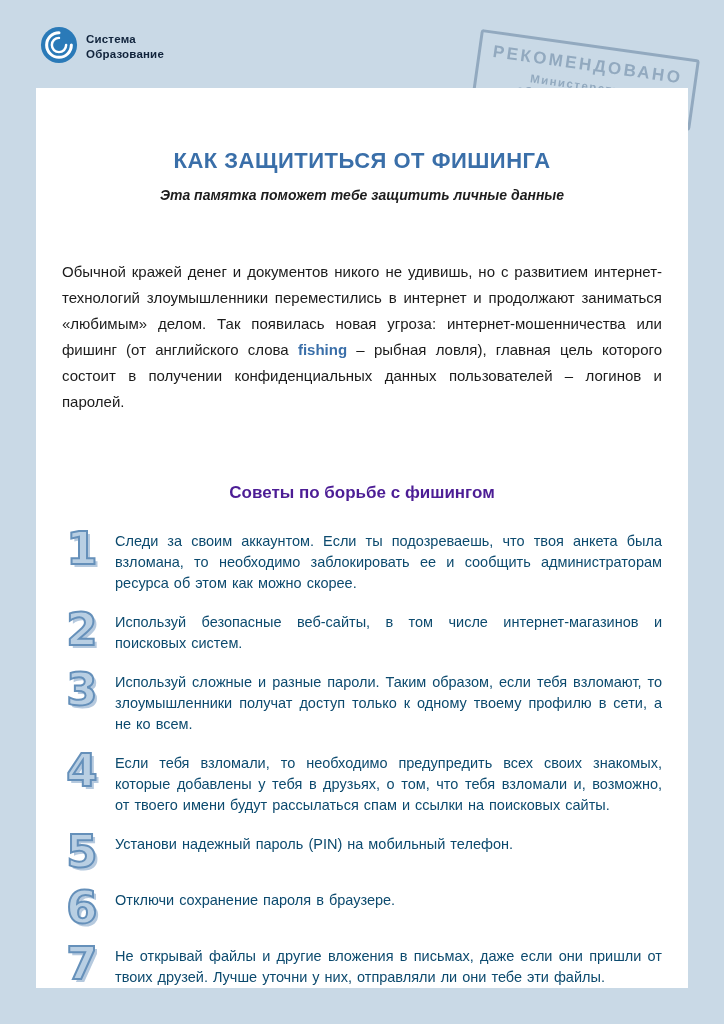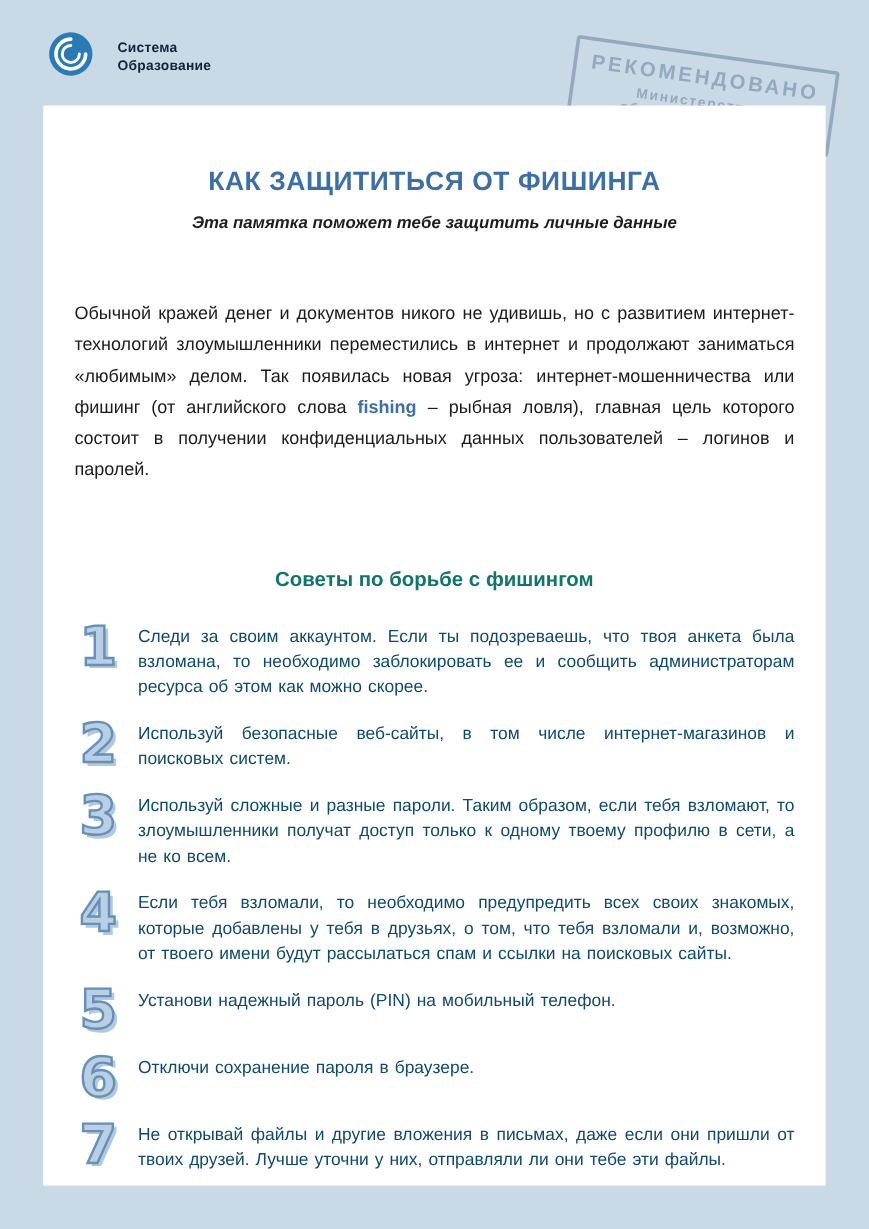--- a/index.html
+++ b/index.html
@@ -7,21 +7,21 @@
     position:relative;
     width:724px; height:1024px;
     background:#c9d9e6;
     overflow:hidden;
     font-family:"Liberation Sans", sans-serif;
   }
 
   
   .logo {
     position:absolute; left:40px; top:26px;
-    display:flex; align-items:center; gap:20px;
+    display:flex; align-items:center; gap:8px;
   }
   .logo-text {
     font-size:11.5px; font-weight:bold; color:#10233b;
     line-height:1.3; letter-spacing:.2px;
   }
 
   .stamp {
     position:absolute; right:28px; top:44px;
     transform:rotate(8deg);
     color:#8ea6bc;
@@ -35,21 +35,21 @@
   .stamp-line1 { font-size:17px; font-weight:bold; letter-spacing:2.5px; }
   .stamp-line2 { font-size:11.5px; font-weight:bold; letter-spacing:1.5px; margin-top:5px; }
   .stamp-line3 { font-size:10px; font-weight:bold; letter-spacing:1.5px; margin-top:1px; }
 
   
   .card {
     position:absolute; left:36px; top:88px;
     width:652px; height:900px;
     background:#ffffff;
     box-sizing:border-box;
-    padding:6px 26px;
+    padding:16px 26px;
   }
 
   .title {
     margin:0; padding-top:44px;
     text-align:center;
     color:#3a6fa9;
     font-size:22px; font-weight:bold;
     letter-spacing:.5px;
   }
   .subtitle {
@@ -64,21 +64,21 @@
     font-size:15px; line-height:26px;
     text-align:justify;
     color:#1b1b1b;
     word-spacing:1.5px;
   }
   .intro .hl { color:#3a6fa9; font-weight:bold; }
 
   .section-title {
     margin:68px 0 0;
     text-align:center;
-    color:#0f766e;
+    color:#4c1d95;
     font-size:17px; font-weight:bold;
   }
 
   .tips { margin-top:26px; }
   .tip { display:flex; gap:13px; margin-bottom:16px; }
   .tip:last-child { margin-bottom:0; }
   .tip-num {
     flex:0 0 40px;
     text-align:center;
     font-family:"DejaVu Sans", sans-serif;

